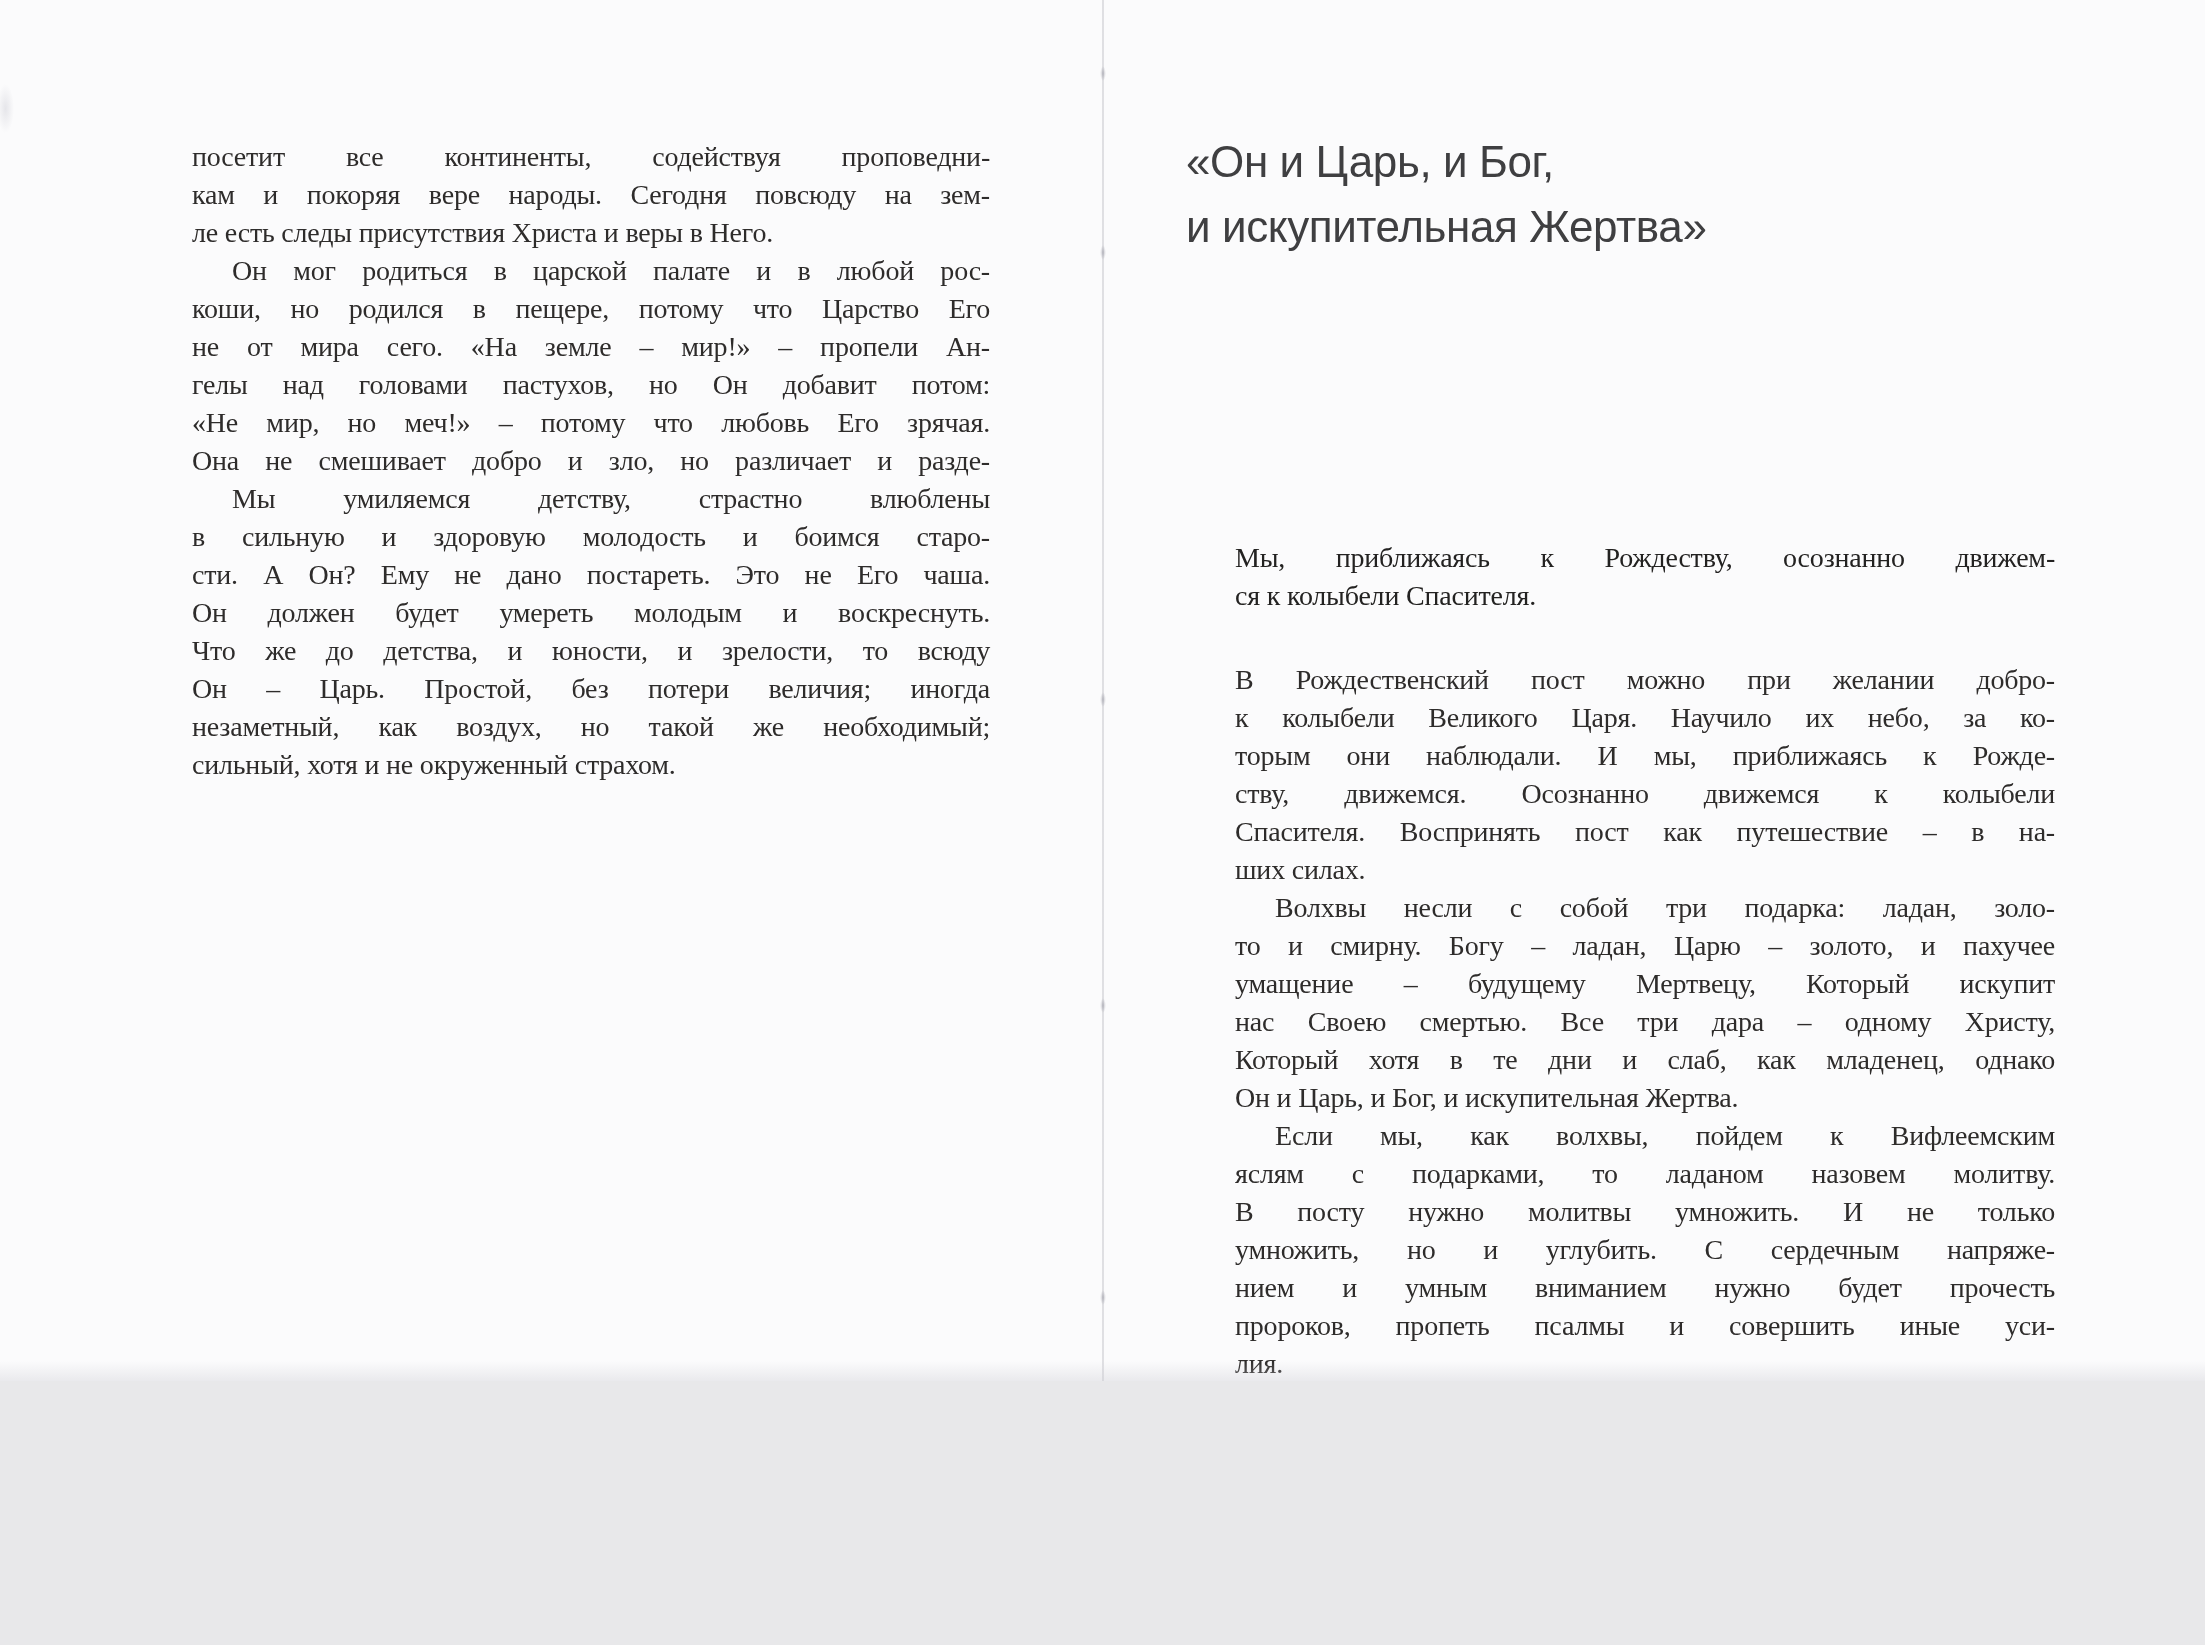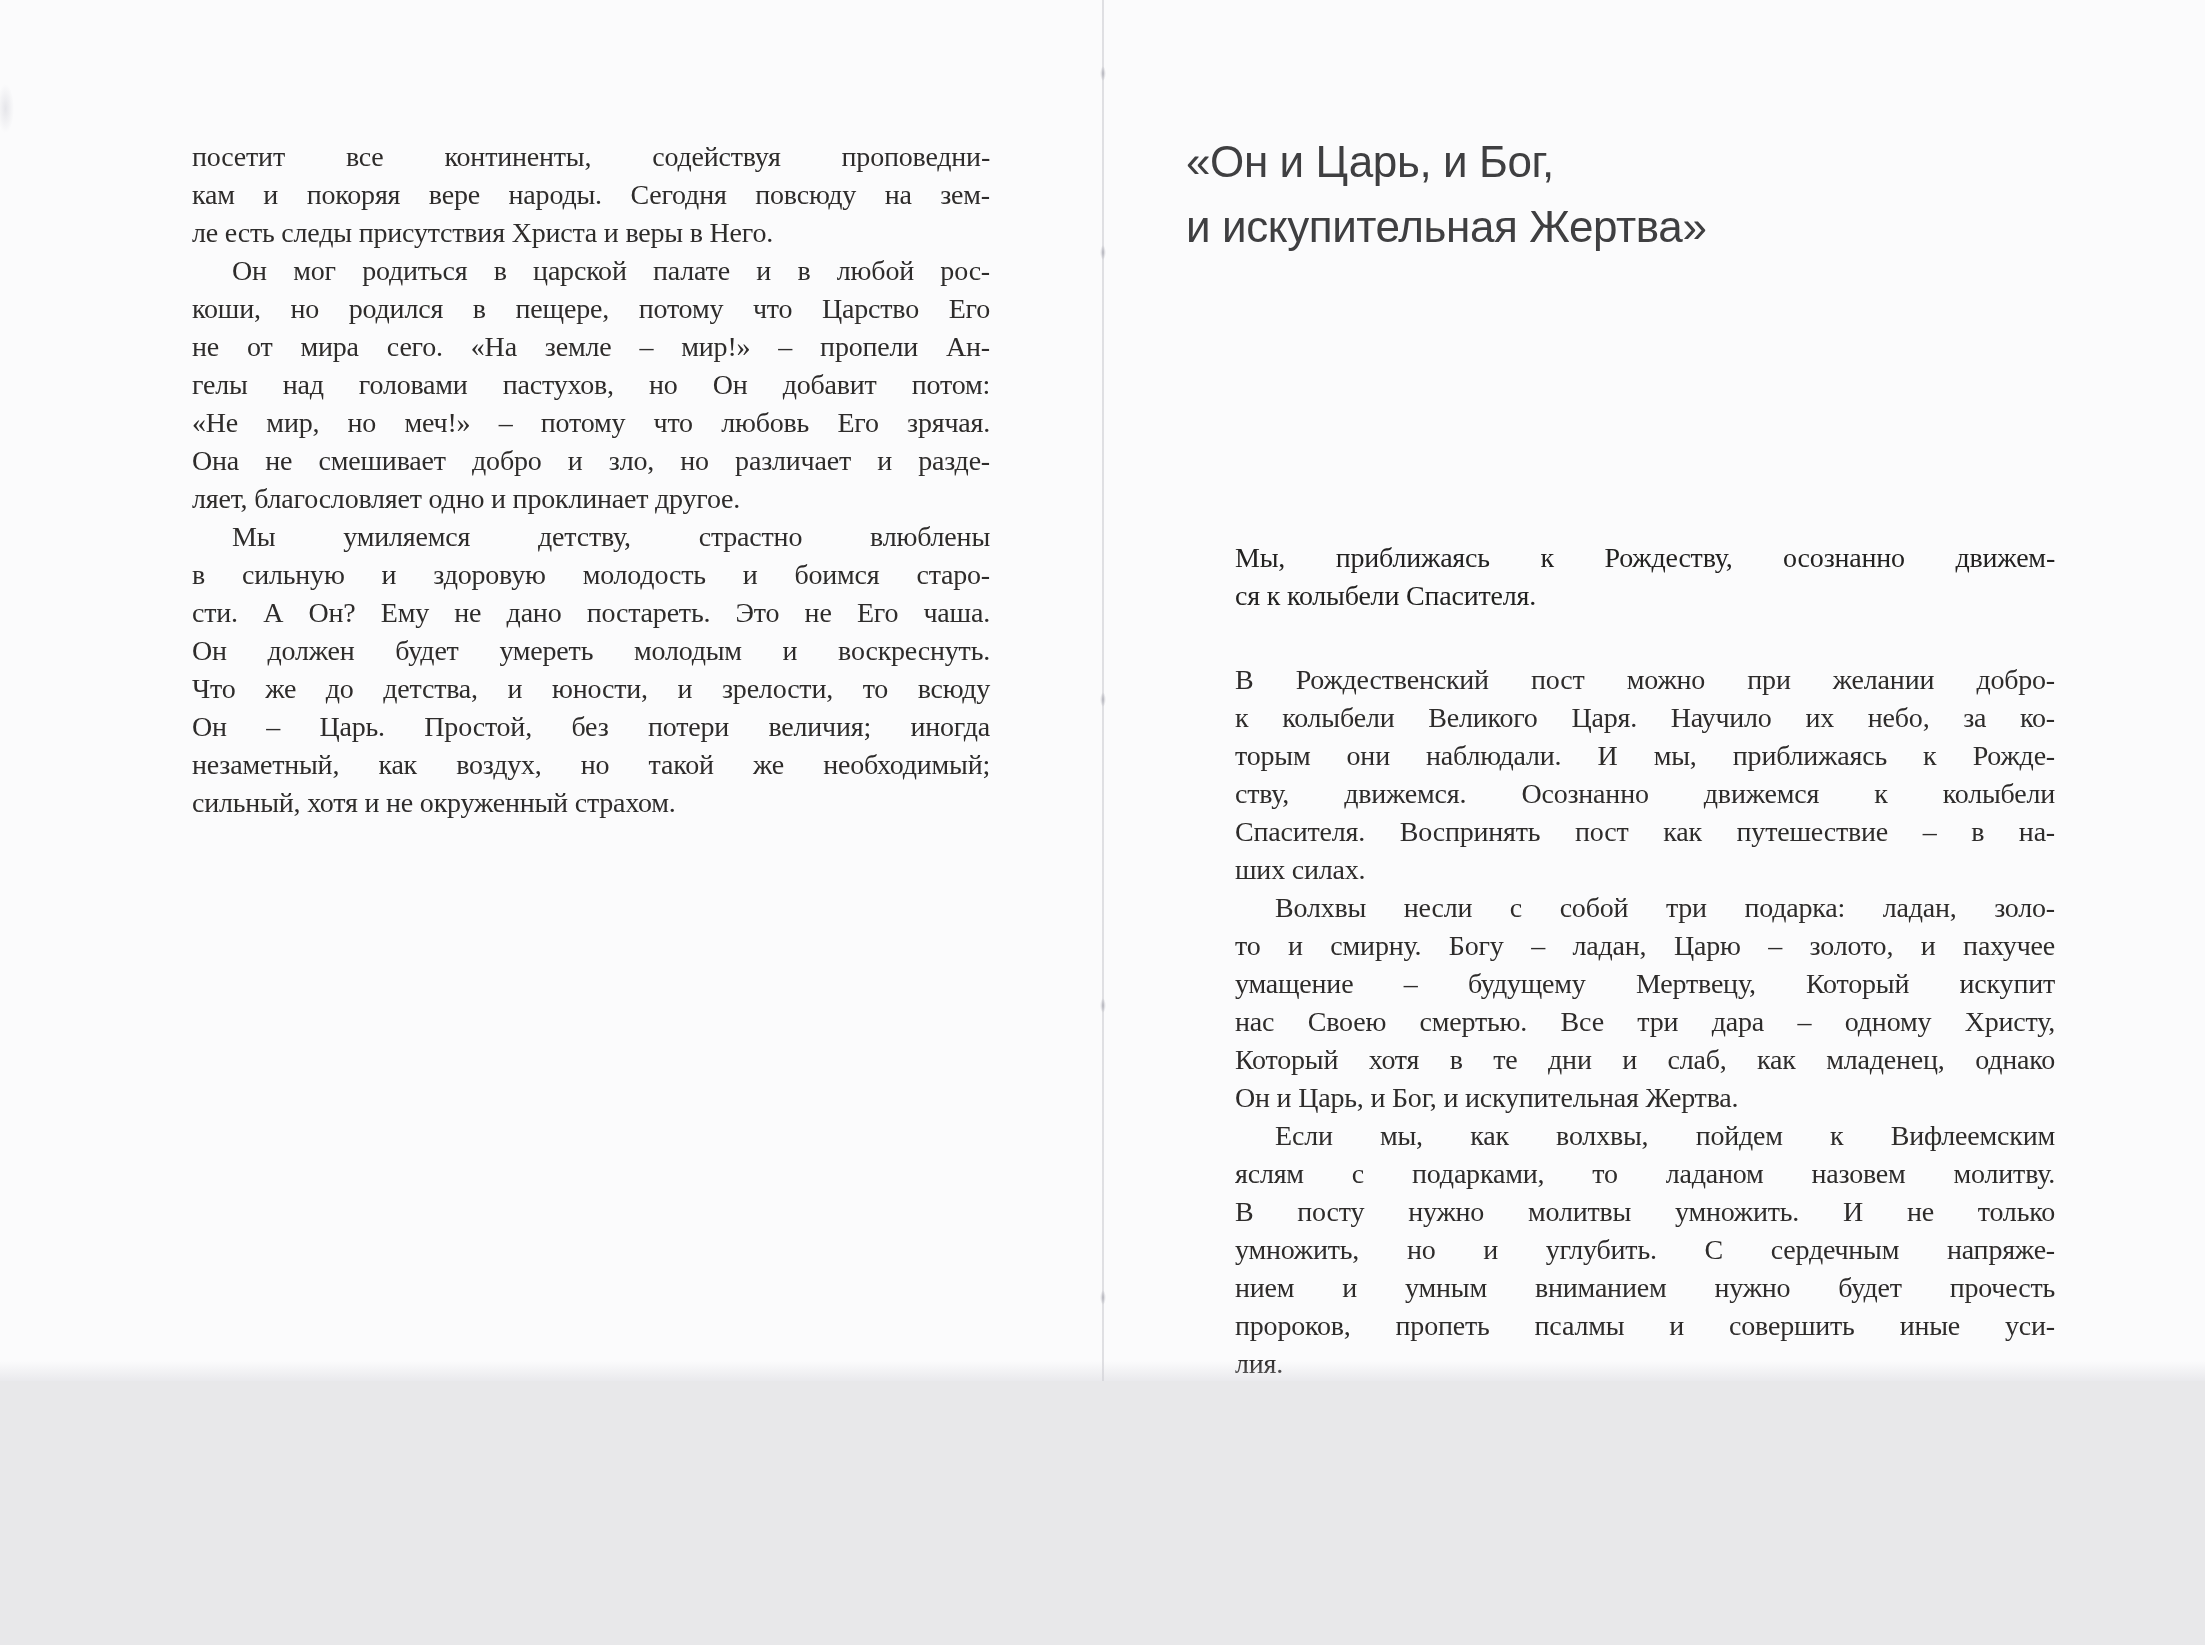--- a/index.html
+++ b/index.html
@@ -94,21 +94,20 @@
   <div class="block left-body">
       <div class="line just">посетит все континенты, содействуя проповедни-</div>
       <div class="line just">кам и покоряя вере народы. Сегодня повсюду на зем-</div>
       <div class="line">ле есть следы присутствия Христа и веры в Него.</div>
       <div class="line indent just">Он мог родиться в царской палате и в любой рос-</div>
       <div class="line just">коши, но родился в пещере, потому что Царство Его</div>
       <div class="line just">не от мира сего. «На земле – мир!» – пропели Ан-</div>
       <div class="line just">гелы над головами пастухов, но Он добавит потом:</div>
       <div class="line just">«Не мир, но меч!» – потому что любовь Его зрячая.</div>
       <div class="line just">Она не смешивает добро и зло, но различает и разде-</div>
-      <div class="line">ляет, благословляет одно и проклинает другое.</div>
       <div class="line indent just">Мы умиляемся детству, страстно влюблены</div>
       <div class="line just">в сильную и здоровую молодость и боимся старо-</div>
       <div class="line just">сти. А Он? Ему не дано постареть. Это не Его чаша.</div>
       <div class="line just">Он должен будет умереть молодым и воскреснуть.</div>
       <div class="line just">Что же до детства, и юности, и зрелости, то всюду</div>
       <div class="line just">Он – Царь. Простой, без потери величия; иногда</div>
       <div class="line just">незаметный, как воздух, но такой же необходимый;</div>
       <div class="line">сильный, хотя и не окруженный страхом.</div>
     </div>
 

